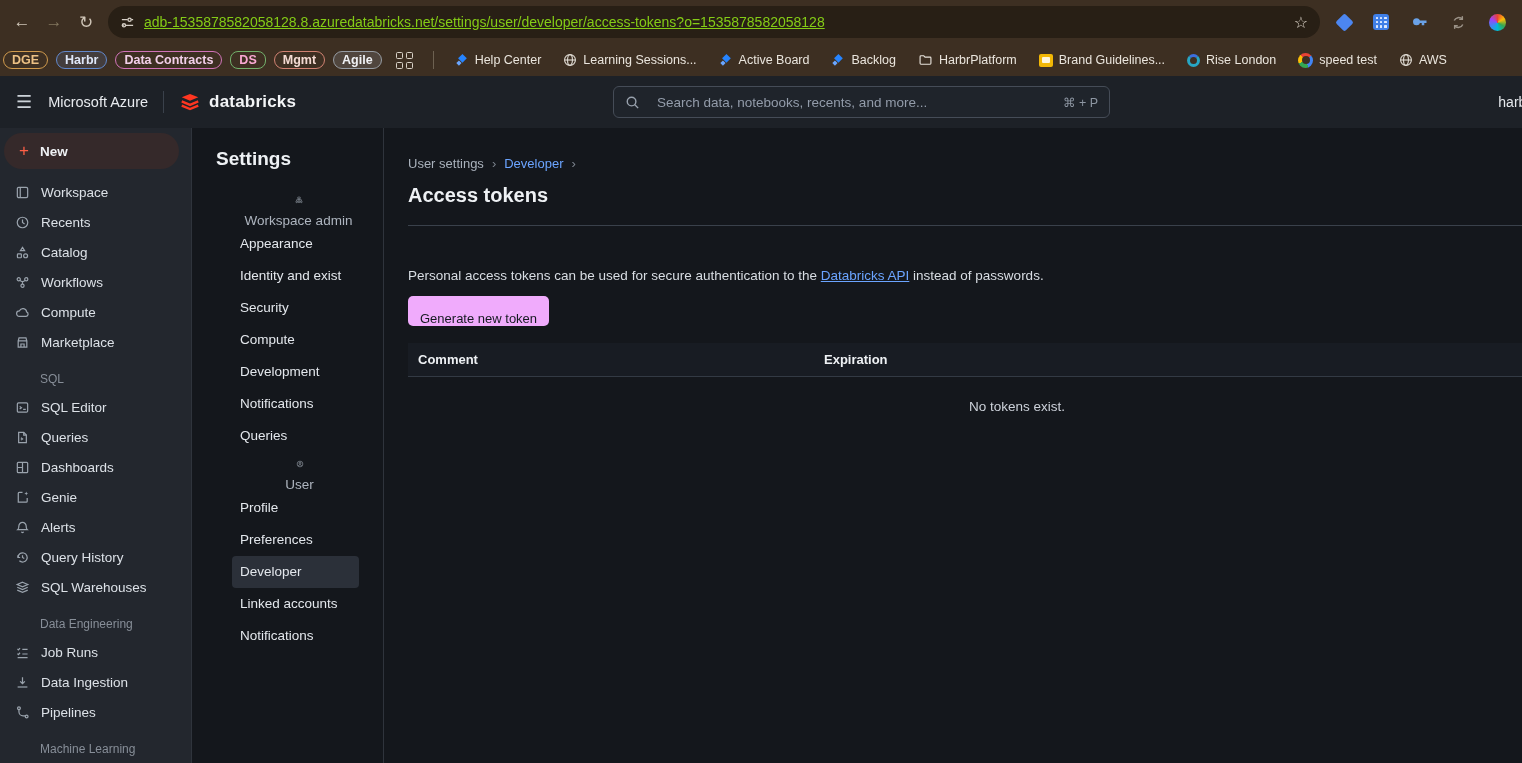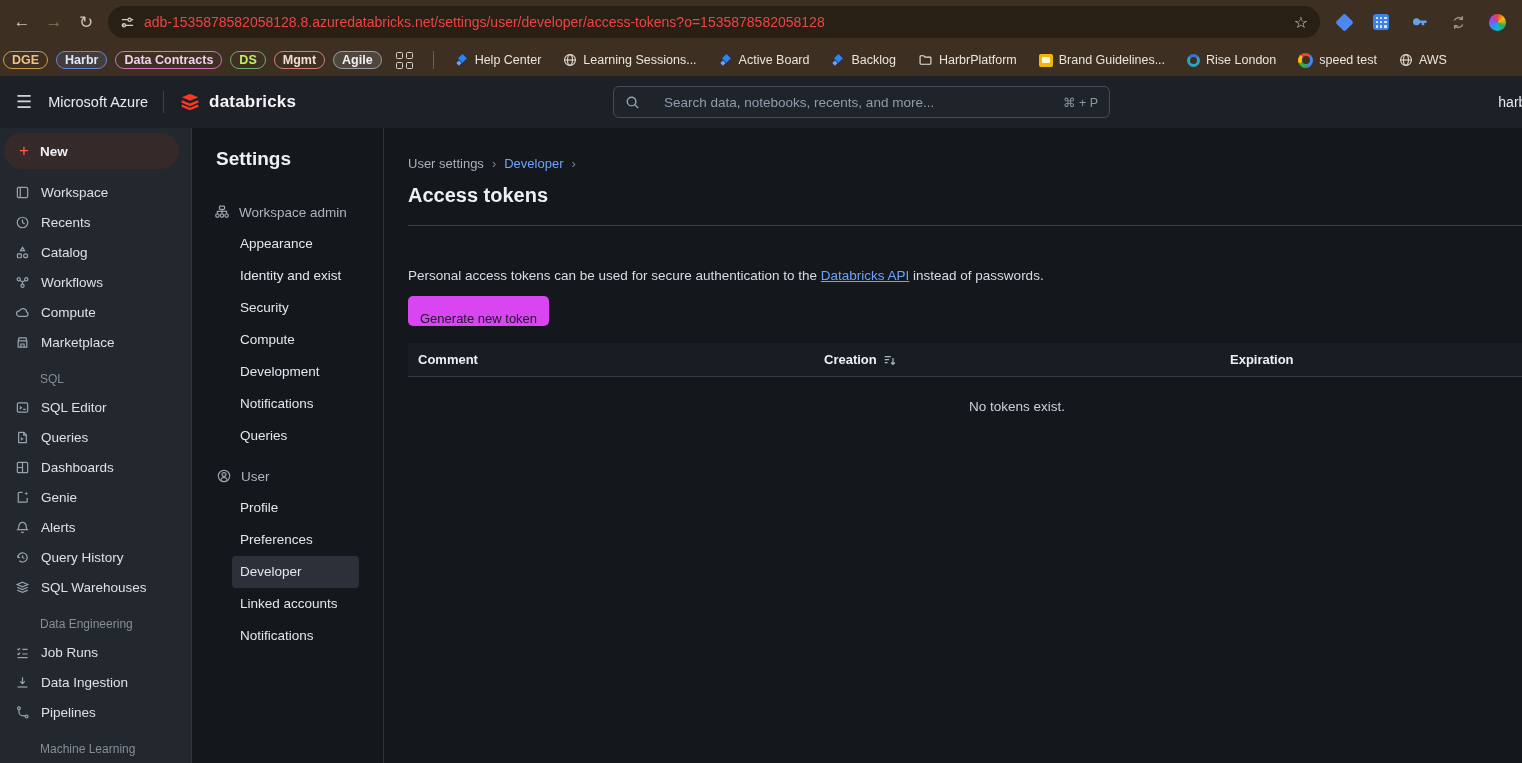--- a/index.html
+++ b/index.html
@@ -6,21 +6,21 @@
   html,body { width:1522px; height:763px; overflow:hidden; background:#14171c;
     font-family:"Liberation Sans", sans-serif; }
 
   
   .browser-bar { height:44px; background:#3d2f22; display:flex; align-items:center; padding:0 6px; }
   .nav-btn { width:32px; text-align:center; font-size:17px; color:#cfc5b7; cursor:default; }
   .nav-btn.fwd { color:#84775f; }
   .addr-pill { margin-left:6px; width:1212px; height:32px; border-radius:16px; background:#281f15;
     display:flex; align-items:center; padding:0 12px; }
   .site-ico { display:flex; margin-right:9px; }
-  .url { font-size:14px; color:#ef4444; white-space:nowrap; overflow:hidden; }
+  .url { font-size:14px; color:#84cc16; white-space:nowrap; overflow:hidden;text-decoration:underline; }
   .star { margin-left:auto; color:#dcd4c9; font-size:16px; }
   .ext-row { display:flex; align-items:center; gap:22px; margin-left:18px; }
   .ext-diamond { width:13px; height:13px; background:#4c86f0; transform:rotate(45deg); border-radius:2px; }
   .ext-grid { width:16px; height:16px; background:#3f7fe8; border-radius:3px; display:grid;
     grid-template-columns:repeat(3,1fr); gap:1.5px; padding:2.5px; }
   .ext-grid i { background:#dce9ff; border-radius:0.5px; }
   .ext-wheel { width:17px; height:17px; border-radius:50%;
     background:conic-gradient(#ea4335,#fbbc05,#34a853,#00bcd4,#4285f4,#a142f4,#ea4335); }
 
   
@@ -39,54 +39,54 @@
   .ico-google::after { content:""; position:absolute; inset:3.5px; border-radius:50%; background:#3d2f22; }
 
   
   .app-header { position:relative; height:52px; background:#1d2127; display:flex; align-items:center; padding:0 16px; }
   .burger { font-size:18px; color:#ccd2d9; }
   .platform { margin-left:16px; font-size:14.5px; color:#e8ebef;text-align:right; }
   .vdiv { width:1px; height:22px; background:#3a414b; margin:0 15px; }
   .wordmark { margin-left:8px; font-size:17px; font-weight:700; color:#f2f4f6; letter-spacing:.2px; }
   .search-box { position:absolute; left:613px; top:10px; width:497px; height:32px; border:1px solid #454c57;
     background:#1f242b; border-radius:6px; display:flex; align-items:center; padding:0 11px; }
-  .search-ph { margin-left:24px; font-size:13.5px; color:#939caa; }
+  .search-ph { margin-left:17px; font-size:13.5px; color:#939caa; }
   .search-kbd { margin-left:auto; font-size:12.5px; color:#8d96a2; }
   .account { position:absolute; right:-9px; top:18px; font-size:14px; color:#e6e9ed; }
 
   
   .app-body { display:flex; height:635px; }
 
   .sidebar { width:192px; background:#23272e; border-right:1px solid #2f343c; padding-top:5px; overflow:hidden; flex:none; }
   .new-pill { display:flex; align-items:center; gap:11px; height:36px; margin:0 12px 8px 4px; border-radius:18px;
     background:#35292a; padding-left:15px; font-size:13.5px; font-weight:700; color:#eef1f4; }
   .plus-glyph { color:#ff5f46; font-size:17px; font-weight:400; }
   .sb-item { display:flex; align-items:center; gap:11px; height:30px; padding-left:15px; font-size:13.5px; color:#dce1e7; }
   .sb-item svg { color:#9aa3ad; flex:none; }
   .sb-label { padding:15px 0 6px 15px; font-size:12px; color:#878e98;margin-left:25px; }
 
   .settings-nav { width:192px; background:#14171c; border-right:1px solid #2f343c; padding-top:20px; flex:none; overflow:hidden; }
   .settings-title { margin-left:24px; font-size:19px; font-weight:700; color:#eef1f4; }
-  .nav-group { display:flex; align-items:center; gap:9px; height:32px; padding-left:22px; font-size:13.5px; color:#aeb5bf; }
+  .nav-group { display:flex; align-items:center; gap:9px; height:32px; padding-left:22px; font-size:13.5px; color:#aeb5bf;flex-direction:column; }
   .nav-group svg { color:#9aa3ad; }
   .nav-group.first { margin-top:26px; }
   .nav-group.second { margin-top:8px;padding-left:24px; }
   .nav-child { height:32px; line-height:32px; margin:0 24px 0 40px; padding-left:8px; font-size:13.5px; color:#e3e7ec;
     border-radius:4px; white-space:nowrap; }
   .nav-child.selected { background:#2b3039; }
 
   .main { flex:1; padding:28px 0 0 24px; position:relative; overflow:hidden; background:#14171c; }
   .crumbs { display:flex; align-items:center; gap:8px; font-size:13px; color:#a9b1bb; }
   .crumb-link { color:#6ba4ff; }
   .chev { color:#7b838d; font-size:13px; }
   .page-title { margin-top:13px; font-size:20px; font-weight:700; color:#eef1f4; }
   .rule { height:1px; background:#3a414b; margin-top:18px; }
   .desc { margin-top:42px; font-size:13.5px; color:#d8dde3; }
   .desc .link { color:#6ba4ff; text-decoration:underline; }
-  .gen-btn { margin-top:13px; height:28px; padding:15px 12px; background:#d946ef; color:#151a21; font-size:13px;
+  .gen-btn { margin-top:13px; height:28px; padding:15px 12px; background:#f0abfc; color:#151a21; font-size:13px;
     border:none; border-radius:5px; font-family:"Liberation Sans",sans-serif; }
   .tokens-table { margin-top:16px; width:1218px; }
   .thead { display:grid; grid-template-columns:406px 406px 406px; height:34px; align-items:center;
     background:#181c23; border-bottom:1px solid #333a44; }
   .th { padding-left:10px; font-size:13px; font-weight:700; color:#eef1f4; display:flex; align-items:center; gap:6px; }
   .empty-row { margin-top:22px; width:1218px; text-align:center; font-size:13.5px; color:#ccd1d9; }
 </style>
 </head>
 <body>
 
@@ -129,21 +129,21 @@
         <path d="M4.4 13.4V11h2.4" stroke-linecap="round"></path>
     </svg>
     <div class="ext-wheel"></div>
   </div>
 </div>
 
 <div class="bookmarks-bar">
   <span class="chip" style="border-color: rgb(207, 154, 77); color: rgb(236, 193, 133); background: transparent;">DGE</span>
   <span class="chip" style="border-color: rgb(98, 136, 204); color: rgb(223, 231, 248); background: rgba(98, 136, 204, 0.16);">Harbr</span>
   <span class="chip" style="border-color: rgb(208, 115, 184); color: rgb(242, 207, 233); background: transparent;">Data Contracts</span>
-  <span class="chip" style="border-color: rgb(114, 176, 107); color: #bef264; background: transparent;">DS</span>
+  <span class="chip" style="border-color: rgb(114, 176, 107); color: #f9a8d4; background: transparent; border-radius: 8px;">DS</span>
   <span class="chip" style="border-color: rgb(208, 130, 114); color: rgb(244, 219, 211); background: transparent;">Mgmt</span>
   <span class="chip" style="border-color: rgb(150, 156, 163); color: rgb(240, 242, 245); background: rgba(150, 156, 163, 0.22);">Agile</span>
   <span class="apps-grid">
       <i></i>
       <i></i>
       <i></i>
       <i></i>
     </span>
   <span class="bm-sep"></span>
 
@@ -409,26 +409,19 @@
     </div>
 
     <button class="gen-btn">Generate new token</button>
 
     <div class="tokens-table">
       <div class="thead">
         <div class="th">
           <span>Comment</span>
         </div>
         <div class="th">
-          <span>Creation</span>
-          <svg width="14" height="14" viewBox="0 0 16 16" fill="none" stroke="#aeb6c0" stroke-width="1.4">
-              <path d="M2 4.2h7M2 7.6h5M2 11h3.2"></path>
-              <path d="M11.4 5.8v7.2M9.2 10.8l2.2 2.2 2.2-2.2"></path>
-            </svg>
-        </div>
-        <div class="th">
           <span>Expiration</span>
         </div>
       </div>
       <div class="empty-row">No tokens exist.</div>
     </div>
   </div>
 </div>
 
 </body></html>

